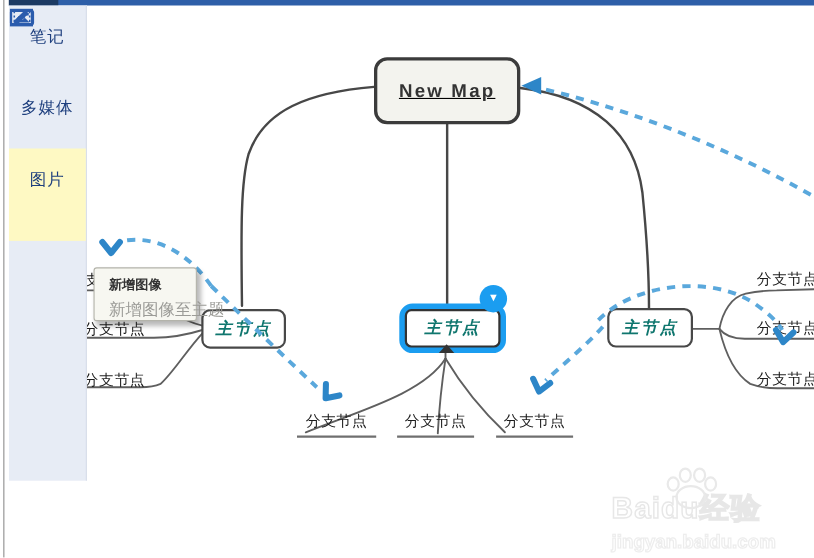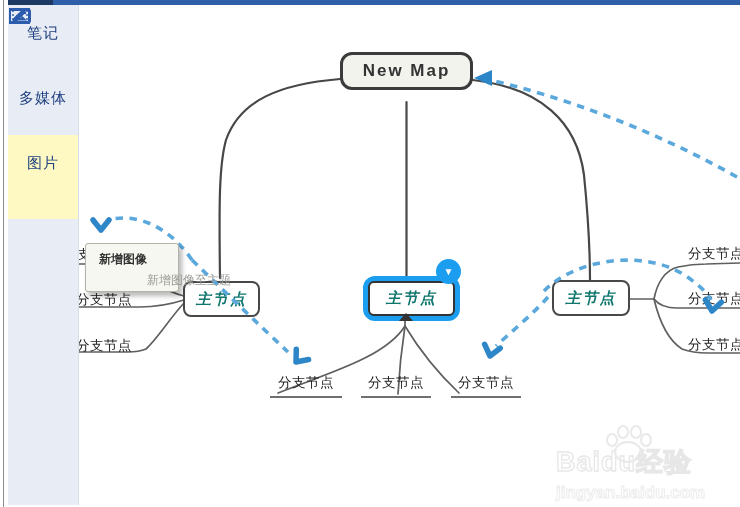--- a/index.html
+++ b/index.html
@@ -6,30 +6,30 @@
   .screen{position:relative;width:740px;height:507px;background:#ffffff;overflow:hidden;
           font-family:"Liberation Sans","DejaVu Sans",sans-serif;}
   svg{position:absolute;left:0;top:0;}
   
   .topbar{position:absolute;left:0;top:0;width:740px;height:5px;background:#2e5fa8;z-index:40;}
   .topbar-left{position:absolute;left:0;top:0;width:53px;height:5px;background:#1c3a63;}
   
   .left-edge{position:absolute;left:0;top:0;width:8px;height:507px;background:#ffffff;z-index:42;}
   .left-edge .groove{position:absolute;left:3px;top:0;width:1px;height:507px;background:#8d8d8d;}
   
-  .sidebar{position:absolute;left:8px;top:5px;width:70px;height:500px;background:#e7ecf5;
+  .sidebar{position:absolute;left:8px;top:5px;width:70px;height:432px;background:#e7ecf5;
            border-right:1px solid #d7dde9;z-index:41;}
   .side-item{display:flex;flex-direction:column;align-items:center;justify-content:flex-start;
              padding-top:14px;height:51px;cursor:pointer;}
   .side-item .lbl{margin-top:5px;font-size:15px;color:#1e3f7e;letter-spacing:1px;white-space:nowrap;}
   .side-item.selected{background:#fef9c3;height:70px;}
   
-  .root-node{position:absolute;left:340px;top:52px;width:133px;height:38px;background:#f3f3ee;
+  .root-node{position:absolute;left:340px;top:52px;width:133px;height:61px;background:#f3f3ee;
              border:3px solid #3b3b3b;border-radius:12px;box-sizing:border-box;display:flex;
-             align-items:center;justify-content:center;z-index:5;}
+             align-items:center;justify-content:center;z-index:5;text-decoration:underline;}
   .root-node .txt{font-weight:bold;font-size:17px;color:#333;letter-spacing:2px;}
   .main-node{position:absolute;background:#fff;border:2px solid #484848;border-radius:8px;
              box-sizing:border-box;display:flex;align-items:center;justify-content:center;z-index:5;}
   .cn-script{font-family:"DejaVu Serif","Liberation Serif",serif;font-style:italic;font-weight:bold;
              font-size:15px;color:#0f766e;letter-spacing:2px;}
   .main-sel{position:absolute;left:363px;top:276px;width:97px;height:45px;border:5px solid #1b9df0;
             border-radius:12px;box-sizing:border-box;background:#1b9df0;z-index:6;}
   .main-sel .inner{position:absolute;left:0;top:0;right:0;bottom:0;background:#fff;
             border:2px solid #333;border-radius:6px;display:flex;align-items:center;justify-content:center;}
   .sel-badge{position:absolute;left:436px;top:259px;width:25px;height:25px;border-radius:50%;
@@ -39,21 +39,21 @@
              border-left:7px solid transparent;border-right:7px solid transparent;
              border-bottom:8px solid #333;}
   
   .branch{position:absolute;font-size:13.5px;color:#1c1c1c;white-space:nowrap;z-index:4;letter-spacing:0.5px;}
   .branch.centered{transform:translateX(-50%);}
   
   .tooltip{position:absolute;left:85px;top:243px;width:94px;height:49px;background:#f7f7f1;
            border:1px solid #b3b3aa;border-radius:3px;box-shadow:3px 4px 5px rgba(0,0,0,0.28);
            z-index:20;padding:7px 0 0 13px;box-sizing:border-box;}
   .tooltip .tt-title{font-size:12px;font-weight:bold;color:#333;}
-  .tooltip .tt-sub{font-size:12px;color:#9b9b97;margin-top:4px;white-space:nowrap;margin-left:48px;}
+  .tooltip .tt-sub{font-size:15px;color:#9b9b97;margin-top:4px;white-space:nowrap;}
   
   .watermark{position:absolute;left:556px;top:430px;width:184px;z-index:3;pointer-events:none;}
   .wm-row{position:relative;font-weight:bold;font-size:27px;letter-spacing:1px;
           color:rgba(0,0,0,0);-webkit-text-stroke:1.3px #e7e7e7;white-space:nowrap;padding-top:14px;}
   .wm-url{font-weight:bold;font-size:17px;color:rgba(0,0,0,0);-webkit-text-stroke:1.1px #ededed;
           margin-top:3px;white-space:nowrap;}
   .wm-paw{position:absolute;left:44px;top:-8px;}
 </style>
 </head>
 <body>

